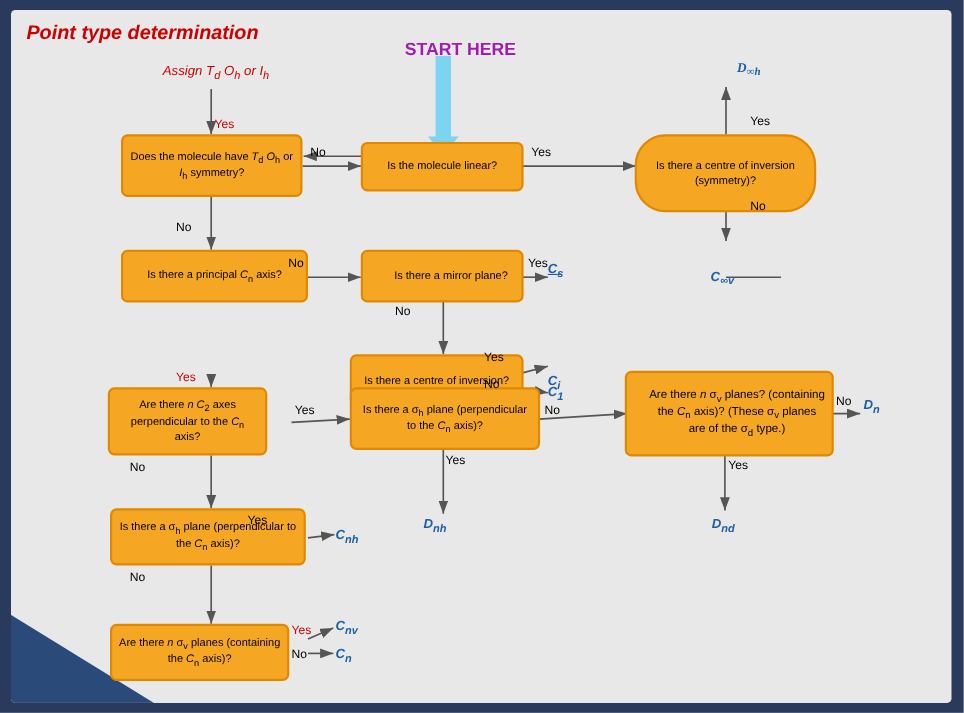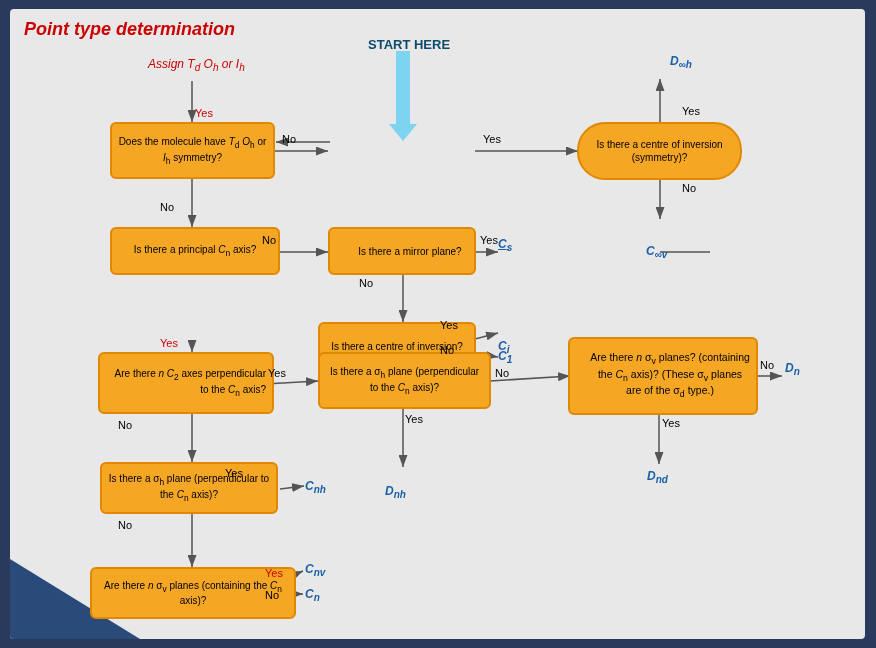--- a/index.html
+++ b/index.html
@@ -65,22 +65,22 @@
     svg.arrows {
       position: absolute;
       top: 0;
       left: 0;
       width: 855px;
       height: 630px;
       pointer-events: none;
     }
     .start-label {
       position: absolute;
-      color: #0c4a6e;
-      font-size: 13px;
+      color: #a21caf;
+      font-size: 16px;
       font-weight: bold;
       text-align: center;
     }
   </style>
 </head>
 <body>
 
 <div class="main-panel">
 
   <div class="title">Point type determination</div>
@@ -151,72 +151,75 @@
 
     <line x1="270" y1="585" x2="293" y2="585" stroke="#555" stroke-width="1.5" marker-end="url(#arrowhead)"></line>
 
     <line x1="320" y1="133" x2="266" y2="133" stroke="#555" stroke-width="1.5" marker-end="url(#arrowhead)"></line>
   </svg>
 
   <div class="box" style="left:100px; top:113px; width:165px; height:57px;">
     <span>Does the molecule have <em>T</em><sub>d</sub> <em>O</em><sub>h</sub> or <em>I</em><sub>h</sub> symmetry?</span>
   </div>
 
-
-  <div class="box" style="left:567px; top:113px; width:165px; height:58px;border-radius:28px;">
+  <div class="box" style="left:318px; top:120px; width:148px; height:45px;">
+    <span>Is the molecule linear?</span>
+  </div>
+
+  <div class="box" style="left:567px; top:113px; width:165px; height:71px;border-radius:28px;">
     <span>Is there a centre of inversion (symmetry)?</span>
   </div>
 
   <div class="box" style="left:100px; top:218px; width:170px; height:48px;">
     <span>Is there a principal <em>C</em><sub>n</sub> axis?</span>
   </div>
 
   <div class="box" style="left:318px; top:218px; width:148px; height:48px;padding-left:22px;">
     <span>Is there a mirror plane?</span>
   </div>
 
   <div class="box" style="left:308px; top:313px; width:158px; height:48px;">
     <span>Is there a centre of inversion?</span>
   </div>
 
-  <div class="box" style="left:88px; top:343px; width:176px; height:62px;text-align:right;">
+  <div class="box" style="left:88px; top:343px; width:145px; height:62px;">
     <span>Are there <em>n C</em><sub>2</sub> axes perpendicular to the <em>C</em><sub>n</sub> axis?</span>
   </div>
 
   <div class="box" style="left:308px; top:343px; width:173px; height:57px;">
     <span>Is there a σ<sub>h</sub> plane (perpendicular to the <em>C</em><sub>n</sub> axis)?</span>
   </div>
 
   <div class="box" style="left:558px; top:328px; width:190px; height:78px; font-size:10.5px;padding-left:20px;">
     <span>Are there <em>n</em> σ<sub>v</sub> planes? (containing the <em>C</em><sub>n</sub> axis)? (These σ<sub>v</sub> planes are of the σ<sub>d</sub> type.)</span>
   </div>
 
   <div class="box" style="left:90px; top:453px; width:178px; height:52px;">
     <span>Is there a σ<sub>h</sub> plane (perpendicular to the <em>C</em><sub>n</sub> axis)?</span>
   </div>
 
-  <div class="box" style="left:80px; top:558px; width:206px; height:52px;">
+  <div class="box" style="left:90px; top:558px; width:163px; height:52px;">
     <span>Are there <em>n</em> σ<sub>v</sub> planes (containing the <em>C</em><sub>n</sub> axis)?</span>
   </div>
 
   <div style="position:absolute; left:138px; top:48px; font-size:12px; color:#cc0000; font-style:italic;">
     Assign <em>T</em><sub>d</sub> <em>O</em><sub>h</sub> or <em>I</em><sub>h</sub>
   </div>
 
-  <div class="label-blue" style="left:660px; top:45px;"><em>D</em><sub>∞h</sub></div>
+  <div class="label-blue" style="left:660px; top:45px;font-family:Liberation Serif, serif;"><em>D</em><sub>∞h</sub></div>
 
   <div class="label-blue" style="left:636px; top:235px;"><em>C</em><sub>∞v</sub></div>
 
   <div class="label-blue" style="left:488px; top:228px;text-decoration:underline;"><em>C</em><sub>s</sub></div>
 
   <div class="label-blue" style="left:488px; top:330px;"><em>C</em><sub>i</sub></div>
 
   <div class="label-blue" style="left:488px; top:340px;"><em>C</em><sub>1</sub></div>
 
-  <div class="label-blue" style="left:375px; top:460px;margin-top:15px;"><em>D</em><sub>nh</sub></div>
+  <div class="label-blue" style="left:375px; top:460px;"><em>D</em><sub>nh</sub></div>
 
   <div class="label-blue" style="left:295px; top:470px;text-align:center;"><em>C</em><sub>nh</sub></div>
 
   <div class="label-blue" style="left:625px; top:460px;margin-left:12px;"><em>D</em><sub>nd</sub></div>
 
   <div class="label-blue" style="left:775px; top:352px;"><em>D</em><sub>n</sub></div>
 
   <div class="label-blue" style="left:295px; top:553px;"><em>C</em><sub>nv</sub></div>
 
   <div class="label-blue" style="left:295px; top:578px;"><em>C</em><sub>n</sub></div>

